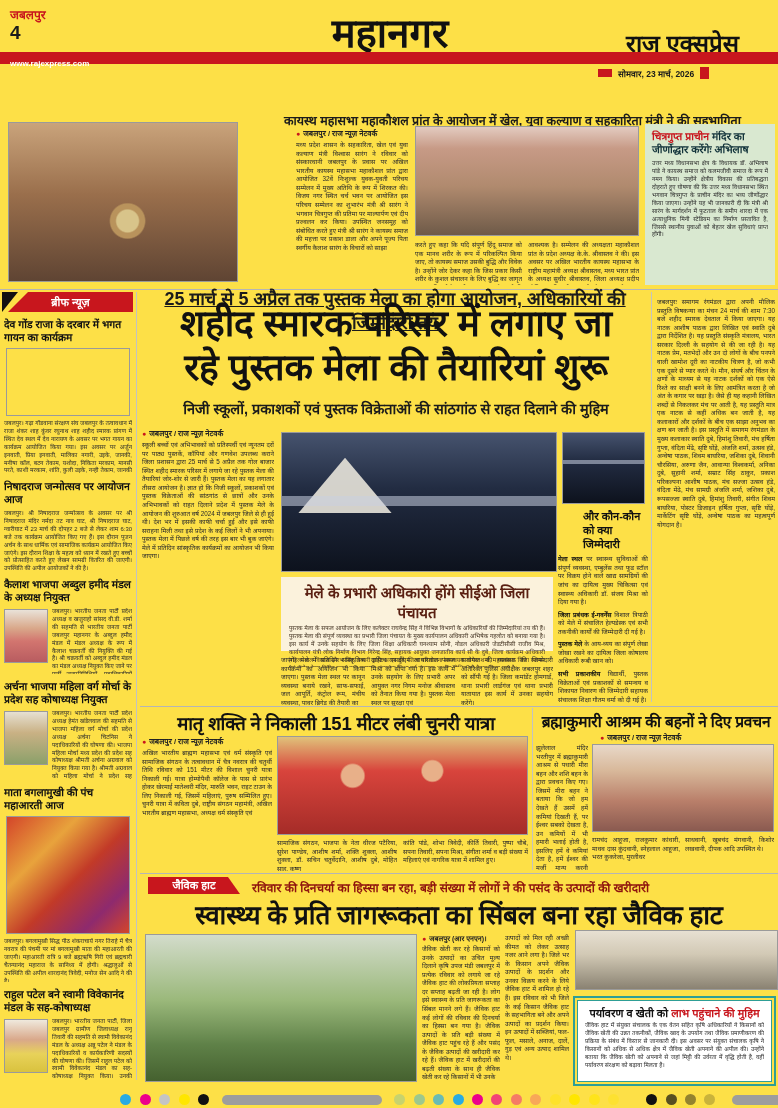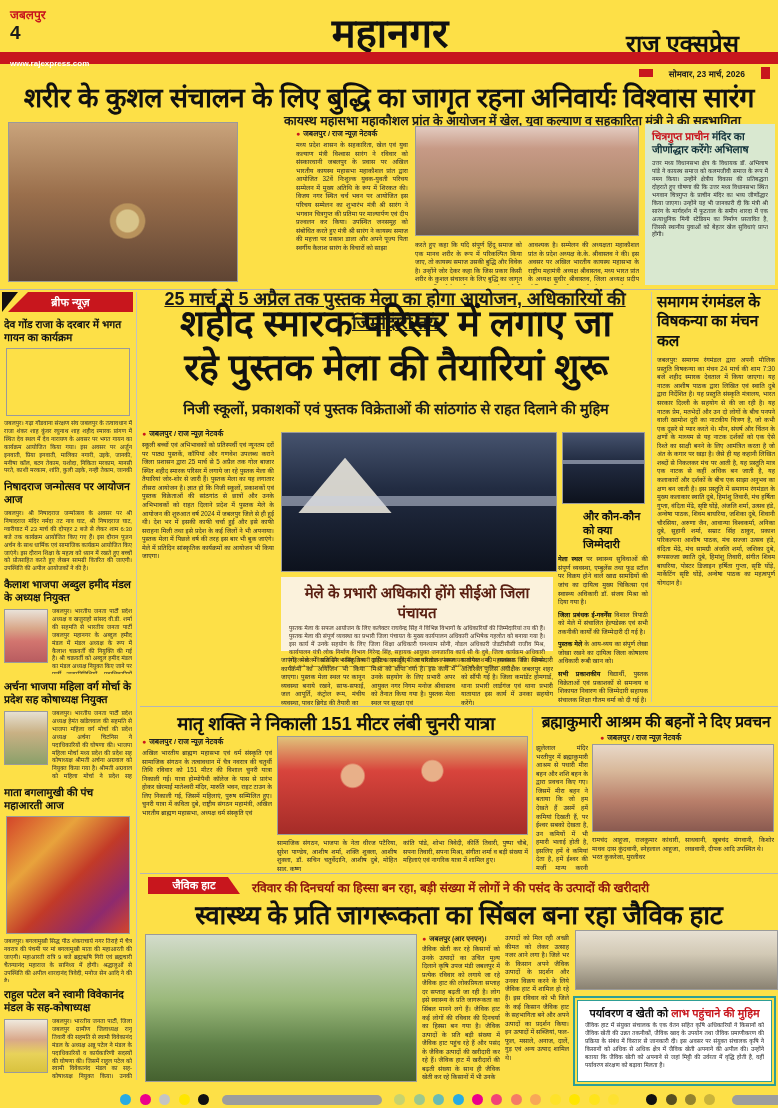--- a/index.html
+++ b/index.html
@@ -71,27 +71,26 @@
     <div class="bold" style="font-size:19px;line-height:1.05;">4</div>
   </div>
   <div class="abs center" style="left:200px;top:4px;width:380px;font-size:40px;">
     <span class="masthead">महानगर</span>
   </div>
   <div class="abs center masthead" style="left:595px;top:26px;width:175px;font-size:24px;">राज एक्सप्रेस</div>
 
   <div class="abs redbar" style="left:0;top:52px;width:778px;height:12px;">
     <span style="color:#fff;font-size:8px;font-weight:bold;margin-left:10px;line-height:12px;display:inline-block;">www.rajexpress.com</span>
   </div>
-  <div class="abs" style="left:598px;top:67px;width:172px;height:12px;display:flex;align-items:center;justify-content:flex-end;gap:16px;">
+  <div class="abs" style="left:598px;top:67px;width:172px;height:12px;display:flex;align-items:center;justify-content:flex-start;gap:6px;">
     <span style="width:14px;height:8px;background:#c8161d;display:inline-block;"></span>
     <span class="bold" style="font-size:8.5px;white-space:nowrap;">सोमवार, 23 मार्च, 2026</span>
     <span style="width:9px;height:12px;background:#c8161d;display:inline-block;"></span>
   </div>
 
-  <div class="abs hl center" style="left:0;top:78px;width:778px;font-size:27px;">शरीर के कुशल संचालन के लिए बुद्धि का जागृत रहना अनिवार्यः विश्वास सारंग</div>
   <div class="abs bold center" style="left:255px;top:112px;width:515px;font-size:12.5px;">कायस्थ महासभा महाकौशल प्रांत के आयोजन में खेल, युवा कल्याण व सहकारिता मंत्री ने की सहभागिता</div>
 
   <div class="abs photo ph-award" style="left:8px;top:122px;width:230px;height:160px;"></div>
 
   <div class="abs" style="left:296px;top:128px;width:112px;height:157px;">
     <div class="byline"><span class="dot">●</span><span>जबलपुर / राज न्यूज़ नेटवर्क</span></div>
     <div class="body-sm" style="height:145px;margin-top:3px;">मध्य प्रदेश शासन के सहकारिता, खेल एवं युवा कल्याण मंत्री विश्वास सारंग ने रविवार को संस्कारधानी जबलपुर के प्रवास पर अखिल भारतीय कायस्थ महासभा महाकौशल प्रांत द्वारा आयोजित 32वें निःशुल्क युवक-युवती परिचय सम्मेलन में मुख्य अतिथि के रूप में शिरकत की। विजय नगर स्थित चर्च भवन पर आयोजित इस परिचय सम्मेलन का शुभारंभ मंत्री श्री सारंग ने भगवान चित्रगुप्त की प्रतिमा पर माल्यार्पण एवं दीप प्रज्वलन कर किया। उपस्थित जनसमूह को संबोधित करते हुए मंत्री श्री सारंग ने कायस्थ समाज की महत्ता पर प्रकाश डाला और अपने पूज्य पिता स्वर्गीय कैलाश सारंग के विचारों को साझा</div>
   </div>
 
   <div class="abs photo ph-stage" style="left:415px;top:126px;width:224px;height:110px;"></div>
@@ -179,21 +178,20 @@
     <div class="center" style="font-size:15px;font-weight:800;color:#5a2012;">मेले के प्रभारी अधिकारी होंगे सीईओ जिला पंचायत</div>
     <div class="body-xs" style="height:42px;margin-top:3px;color:#40301f;">पुस्तक मेला के सफल आयोजन के लिए कलेक्टर राघवेन्द्र सिंह ने विभिन्न विभागों के अधिकारियों की जिम्मेदारियां तय की हैं। पुस्तक मेला की संपूर्ण व्यवस्था का प्रभारी जिला पंचायत के मुख्य कार्यपालन अधिकारी अभिषेक गहलोत को बनाया गया है। इस कार्य में उनके सहयोग के लिए जिला शिक्षा अधिकारी घनश्याम सोनी, नोडल अधिकारी जेडटीसीसी राजीव मिश्र, कार्यपालन यंत्री लोक निर्माण विभाग गिरेन्द्र सिंह, सहायक आयुक्त जनजातीय कार्य सी के दुबे, जिला कार्यक्रम अधिकारी महिला बाल विकास सौरभ सिंह, प्रभारी ड्राईट अजय दुबे, जिला परियोजना समन्वयक योगेश शर्मा, महाप्रबंधक जिला व्यापार एवं उद्योग केन्द्र विनीत रजक तथा सहायक संचालक शिक्षा वर्ग कल्याण आशीष दीक्षित को तैनात किया गया है।</div>
   </div>
 
   <div class="abs body-sm" style="left:281px;top:656px;width:84px;height:50px;">जाएंगे। मेले में प्रतिदिन सांस्कृतिक कार्यक्रमों का आयोजन भी किया जाएगा। पुस्तक मेला स्थल पर कानून व्यवस्था बनाये रखने, साफ-सफाई, जल आपूर्ति, कंट्रोल रूम, मंचीय व्यवस्था, पावर ब्रिगेड की तैयारी का</div>
   <div class="abs body-sm" style="left:371px;top:656px;width:84px;height:50px;">दायित्व एसडीएम आधारताल पंकज मिश्रा को सौंपा गया है। इस कार्य में उनके सहयोग के लिए प्रभारी अपर आयुक्त नगर निगम मनोज श्रीवास्तव को तैनात किया गया है। पुस्तक मेला स्थल पर सुरक्षा एवं</div>
   <div class="abs body-sm" style="left:461px;top:656px;width:92px;height:50px;">यातायात की व्यवस्था की जिम्मेदारी अतिरिक्त पुलिस अधीक्षक जबलपुर शहर को सौंपी गई है। जिला कमांडेंट होमगार्ड, थाना प्रभारी लार्डगंज एवं थाना प्रभारी यातायात इस कार्य में उनका सहयोग करेंगे।</div>
 
   <div class="abs vrule" style="left:651px;top:292px;height:410px;"></div>
   <div class="abs" style="left:657px;top:292px;width:118px;height:408px;">
-    <div class="hl" style="font-size:15.5px;line-height:1.25;">समागम रंगमंडल के विषकन्या का मंचन कल</div>
     <div class="body-sm" style="height:340px;margin-top:6px;">
       <span>जबलपुरः समागम रंगमंडल द्वारा अपनी मौलिक प्रस्तुति विषकन्या का मंचन 24 मार्च की शाम 7:30 बजे शहीद स्मारक देवताल में किया जाएगा। यह नाटक आशीष पाठक द्वारा लिखित एवं स्वाति दुबे द्वारा निर्देशित है। यह प्रस्तुति संस्कृति मंत्रालय, भारत सरकार दिल्ली के सहयोग से की जा रही है। यह नाटक प्रेम, मतभेदों और उन दो लोगों के बीच पनपने वाली खामोश दूरी का नाटकीय चित्रण है, जो कभी एक दूसरे से प्यार करते थे।</span>
       <span>मौन, संघर्ष और चिंतन के क्षणों के माध्यम से यह नाटक दर्शकों को एक ऐसे रिश्ते का साक्षी बनने के लिए आमंत्रित करता है जो अंत के कगार पर खड़ा है। जैसे ही यह कहानी लिखित शब्दों से निकलकर मंच पर आती है, यह प्रस्तुति मात्र एक नाटक से कहीं अधिक बन जाती है, यह कलाकारों और दर्शकों के बीच एक साझा अनुभव का क्षण बन जाती है।</span>
       <span>इस प्रस्तुति में समागम रंगमंडल के मुख्य कलाकार स्वाति दुबे, हिमांशु तिवारी, मंच हर्षिता गुप्ता, वंदिता मेंढे, सृष्टि घोंड़े, अंजलि शर्मा, उत्सव हंडे, अन्वेषा पाठक, शिवम बाघरिया, जशिका दुबे, शिवानी चौरसिया, अरुणा जैन, आवान्या विश्वकर्मा, अनिका दुबे, सुहानी शर्मा, सम्राट सिंह ठाकुर, प्रकाश परिकल्पना आशीष पाठक, मंच सज्जा उत्सव हंडे, वंदिता मेंढे, मंच सामग्री अंजलि शर्मा, जशिका दुबे, रूपसज्जा स्वाति दुबे, हिमांशु तिवारी, संगीत शिवम बाघरिया, पोस्टर डिजाइन हर्षिता गुप्ता, सृष्टि घोंड़े, मार्केटिंग सृष्टि घोंड़े, अन्वेषा पाठक का महत्वपूर्ण योगदान है।</span>
     </div>
   </div>
 
   <div class="abs hrule" style="left:140px;top:706px;width:638px;"></div>
 
   <div class="abs hl center" style="left:142px;top:710px;width:388px;font-size:18.5px;">मातृ शक्ति ने निकाली 151 मीटर लंबी चुनरी यात्रा</div>

